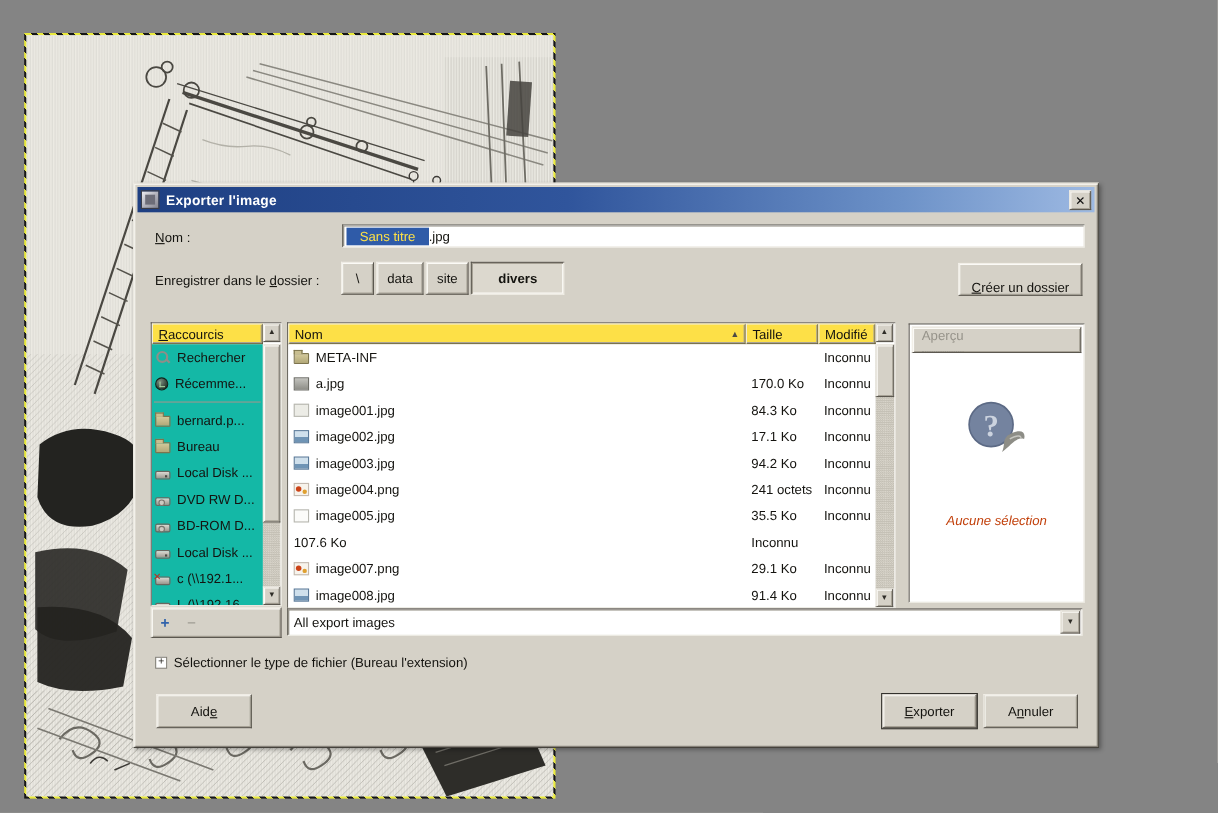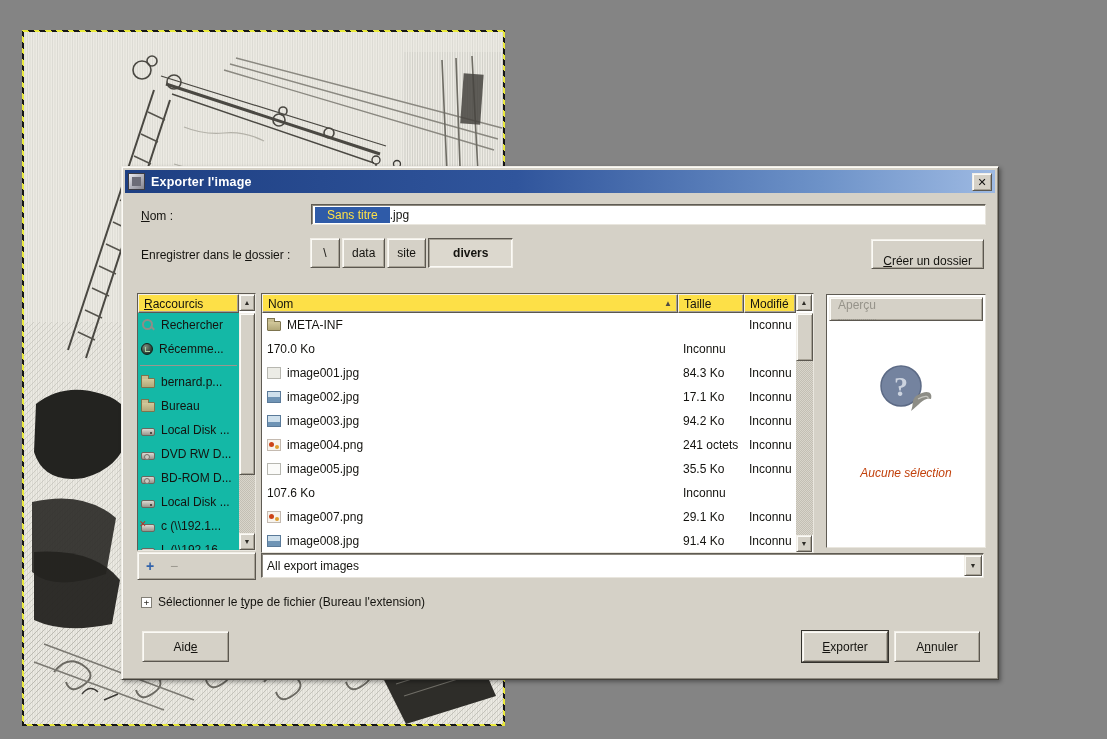--- a/index.html
+++ b/index.html
@@ -302,20 +302,24 @@
       <div id="file-rows">
           <div class="file-row">
             <div class="fr-name">
               <span class="fico fico-folder-icon"></span>
               <span>META-INF</span>
             </div>
             <div class="fr-size"></div>
             <div class="fr-mod">Inconnu</div>
           </div>
           <div class="file-row">
+            <div class="fr-name">
+              <span class="fico fico-image-gray-icon"></span>
+              <span>a.jpg</span>
+            </div>
             <div class="fr-size">170.0 Ko</div>
             <div class="fr-mod">Inconnu</div>
           </div>
           <div class="file-row">
             <div class="fr-name">
               <span class="fico fico-image-light-icon"></span>
               <span>image001.jpg</span>
             </div>
             <div class="fr-size">84.3 Ko</div>
             <div class="fr-mod">Inconnu</div>

